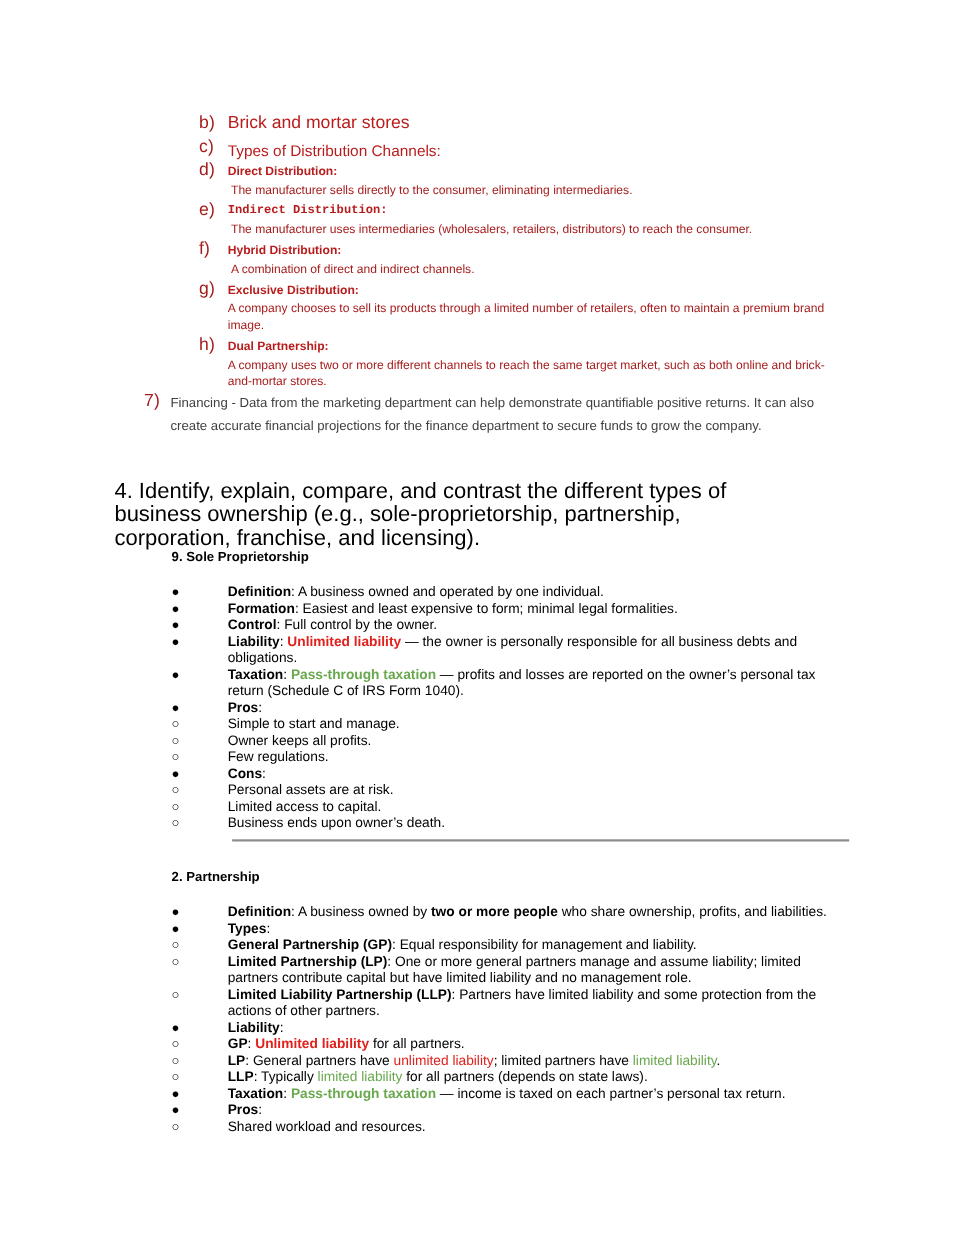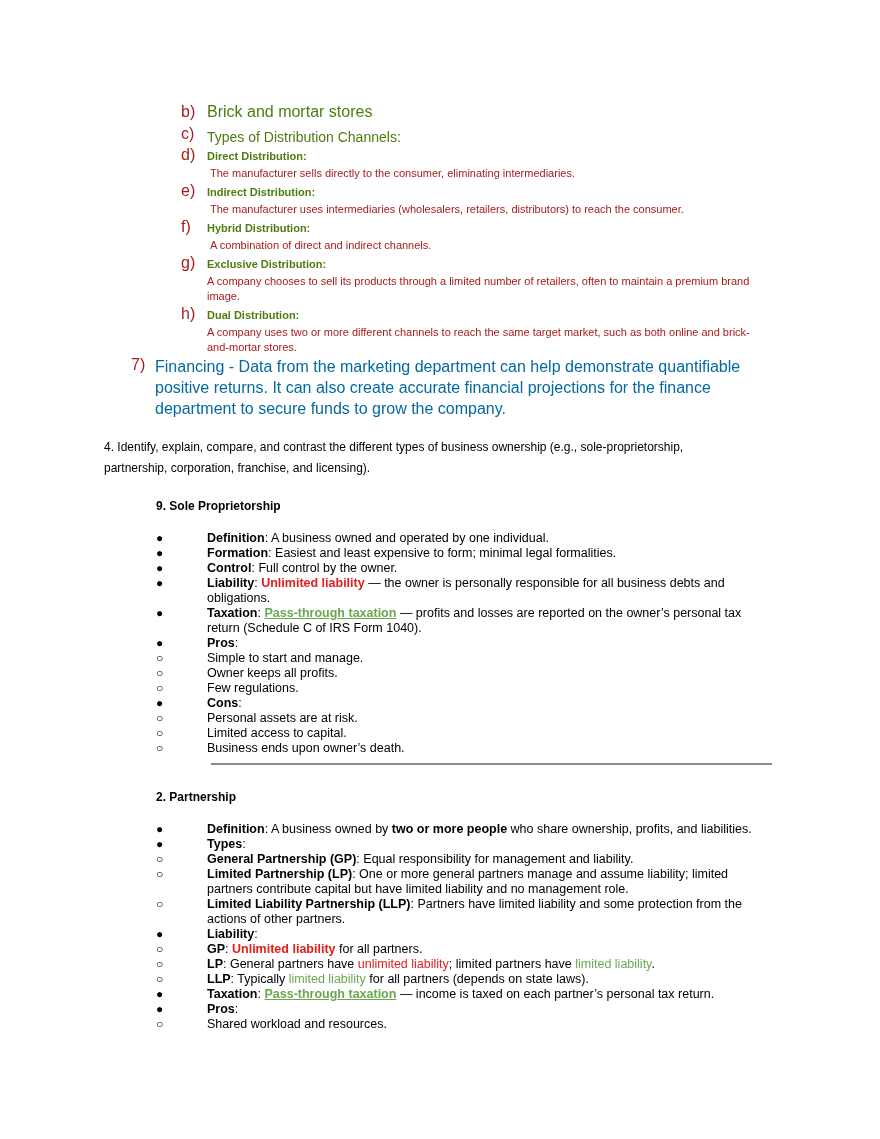--- a/index.html
+++ b/index.html
@@ -1,69 +1,69 @@
 <!DOCTYPE html>
 <html><head>
 <meta charset="utf-8">
 <style>
   html, body { margin: 0; padding: 0; background: #ffffff; }
   body { width: 880px; height: 1139px; position: relative; overflow: hidden;
          font-family: "Liberation Sans", sans-serif; color: #000; }
   .page { position: absolute; left: 0; top: 0; width: 880px; height: 1139px; }
   .abs { position: absolute; white-space: nowrap; }
   .alpha-marker { position: absolute; left: 181px; font-size: 16px; color: #a61c1c; }
-  .alpha-line { position: absolute; left: 207px; color: #4d7c0f; }
+  .alpha-line { position: absolute; left: 207px; color: #b91c1c; }
   .big { font-size: 16px; }
   .sm { font-size: 14px; }
   .smb { font-size: 11px; font-weight: bold; }
   .desc { position: absolute; left: 207px; font-size: 11px; color: #a61c1c; line-height: 15px; width: 545px; white-space: normal; }
   .num-item { position: absolute; left: 131px; font-size: 16px; color: #a61c1c; }
-  .num-text { position: absolute; left: 155px; width: 600px; font-size: 16px; line-height: 21px; color: #0369a1; }
-  .q4 { position: absolute; left: 104px; top: 437px; width: 620px; font-size: 12px; line-height: 21px; }
+  .num-text { position: absolute; left: 155px; width: 600px; font-size: 12px; line-height: 21px; color: #404040; }
+  .q4 { position: absolute; left: 104px; top: 437px; width: 620px; font-size: 20px; line-height: 21px; }
   .h { position: absolute; left: 156px; font-size: 12px; font-weight: bold; }
   .row { position: absolute; left: 156px; width: 620px; font-size: 12.5px; line-height: 15px; }
   .row .bul { position: absolute; left: 0; top: 0; width: 14px; font-size: 12px; }
   .row .txt { position: absolute; left: 51px; top: 0; width: 570px; white-space: normal; }
   .hr { position: absolute; left: 211px; top: 763px; width: 561px; height: 2px; background: #8c8c8c; }
   .b { font-weight: bold; }
   .warn { color: #e0201c; }
   .warnb { color: #e0201c; font-weight: bold; }
   .ok { color: #6aa84f; }
-  .okb { color: #6aa84f; font-weight: bold; text-decoration: underline; }
+  .okb { color: #6aa84f; font-weight: bold; }
 </style>
 </head>
 <body>
 
 <div class="page">
 
   <div>
     <span class="alpha-marker" style="top:103px;">b)</span>
     <span class="alpha-line big abs" style="top:103px;">Brick and mortar stores</span>
 
     <span class="alpha-marker" style="top:125px;">c)</span>
     <span class="alpha-line sm abs" style="top:129px;">Types of Distribution Channels:</span>
 
     <span class="alpha-marker" style="top:146px;">d)</span>
     <span class="alpha-line smb abs" style="top:150px;">Direct Distribution:</span>
     <div class="desc" style="top:166px; left:210px;">The manufacturer sells directly to the consumer, eliminating intermediaries.</div>
 
     <span class="alpha-marker" style="top:182px;">e)</span>
-    <span class="alpha-line smb abs" style="top:186px;">Indirect Distribution:</span>
+    <span class="alpha-line smb abs" style="top:186px;font-family:Liberation Mono, monospace;">Indirect Distribution:</span>
     <div class="desc" style="top:202px; left:210px;">The manufacturer uses intermediaries (wholesalers, retailers, distributors) to reach the consumer.</div>
 
     <span class="alpha-marker" style="top:218px;">f)</span>
     <span class="alpha-line smb abs" style="top:222px;">Hybrid Distribution:</span>
     <div class="desc" style="top:238px; left:210px;">A combination of direct and indirect channels.</div>
 
     <span class="alpha-marker" style="top:254px;">g)</span>
     <span class="alpha-line smb abs" style="top:258px;">Exclusive Distribution:</span>
     <div class="desc" style="top:274px;">A company chooses to sell its products through a limited number of retailers, often to maintain a premium brand image.</div>
 
     <span class="alpha-marker" style="top:305px;">h)</span>
-    <span class="alpha-line smb abs" style="top:309px;">Dual Distribution:</span>
+    <span class="alpha-line smb abs" style="top:309px;">Dual Partnership:</span>
     <div class="desc" style="top:325px;">A company uses two or more different channels to reach the same target market, such as both online and brick-and-mortar stores.</div>
   </div>
 
   <span class="num-item" style="top:356px;">7)</span>
   <div class="num-text" style="top:356px;">Financing - Data from the marketing department can help demonstrate quantifiable positive returns. It can also create accurate financial projections for the finance department to secure funds to grow the company.</div>
 
   <div class="q4">4. Identify, explain, compare, and contrast the different types of business ownership (e.g., sole-proprietorship, partnership, corporation, franchise, and licensing).</div>
 
   <div class="h" style="top:499px;">9. Sole Proprietorship</div>
 

